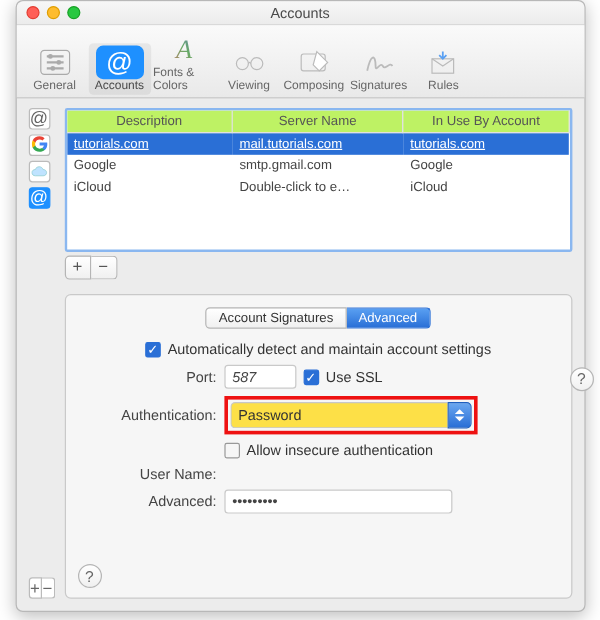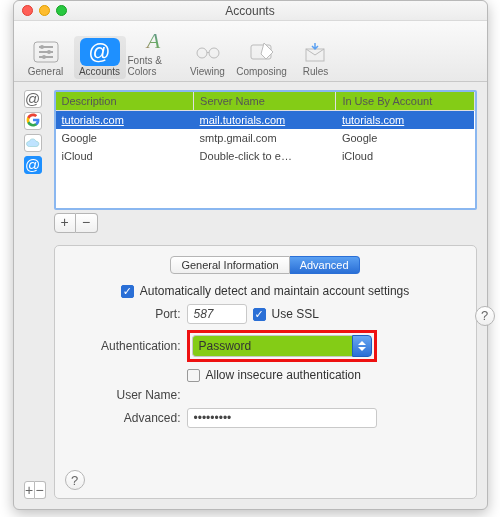--- a/index.html
+++ b/index.html
@@ -85,25 +85,25 @@
   .rightcol { flex:1; display:flex; flex-direction:column;}
   .listwrap {
     border: 2px solid #8ab7f0;
     background:#fff;
     border-radius:2px;
     height: 120px;
     overflow:hidden;
   }
   table.servers { width:100%; border-collapse:collapse; font-size:11px;}
   table.servers th {
-    text-align:left; font-weight:400; color:#555;
+    text-align:center; font-weight:400; color:#555;
     padding: 3px 6px;
     border-right:1px solid #e0e0e0;
     border-bottom:1px solid #e0e0e0;
-    background:#84cc16;
+    background:#bef264;
   }
   table.servers td { padding: 3px 6px; color:#444;}
   tr.selected td { background:#2a6fd6; color:#fff;text-decoration:underline;}
   td.dim { color:#b8b8b8;}
   .addremove { margin-top:3px; display:flex;}
   .sqbtn {
     width:22px;height:20px;border:1px solid #b5b5b5;background:linear-gradient(#ffffff,#f0f0f0);
     font-size:14px;line-height:16px;text-align:center;color:#555;
   }
   .sqbtn:first-child{border-top-left-radius:4px;border-bottom-left-radius:4px;}
@@ -131,21 +131,21 @@
   .chk.on{background:#2a6fd6;border-color:#2a6fd6;}
   .txt {
     border:1px solid #c9c9c9;background:#fff;height:20px;padding:2px 6px;border-radius:3px;font-size:12px;
     color:#444;
   }
   .txt.port{width:60px;font-style:italic;}
   .txt.full{width:190px;}
   .selectwrap{display:inline-flex;align-items:stretch;}
   .selectbox{
     border:1px solid #c7c7c7;height:22px;border-right:none;border-radius:4px 0 0 4px;
-    background:#84cc16;width:160px;padding:3px 6px;font-size:12px;
+    background:#fde047;width:181px;padding:3px 6px;font-size:12px;
   }
   .selectcap{
     width:20px;border:1px solid #1e5fbf;border-radius:0 4px 4px 0;
     background:linear-gradient(#6aa7f0,#2a6fd6);display:flex;flex-direction:column;align-items:center;justify-content:center;
   }
   .tri{width:0;height:0;border-left:4px solid transparent;border-right:4px solid transparent;}
   .tri.up{border-bottom:4px solid #fff;margin-bottom:1px;}
   .tri.dn{border-top:4px solid #fff;margin-top:1px;}
   .highlight{border:3px solid #e11; padding:2px; display:inline-block;}
   .footer{
@@ -211,20 +211,28 @@
       <span>Viewing</span>
     </div>
     <div class="tool">
       <div class="glyph">
         <svg width="26" height="22">
             <rect x="2" y="4" width="20" height="14" rx="2" fill="none" stroke="#bbb"></rect>
             <path d="M15 2 L24 11 L17 18 L12 13 Z" fill="#fff" stroke="#bbb"></path>
           </svg>
       </div>
       <span>Composing</span>
+    </div>
+    <div class="tool">
+      <div class="glyph">
+        <svg width="26" height="22">
+            <path d="M3 18 C 6 4, 10 4, 10 14 C 10 20, 14 10, 16 14 C 18 18, 22 10, 24 14" fill="none" stroke="#bbb" stroke-width="1.5"></path>
+          </svg>
+      </div>
+      <span>Signatures</span>
     </div>
     <div class="tool">
       <div class="glyph">
         <svg width="26" height="22">
             <rect x="3" y="8" width="18" height="12" fill="none" stroke="#bbb"></rect>
             <path d="M3 8 L12 14 L21 8" fill="none" stroke="#bbb"></path>
             <path d="M12 2 L12 8 M9 5 L12 8 L15 5" fill="none" stroke="#5aa0f2" stroke-width="1.5"></path>
           </svg>
       </div>
       <span>Rules</span>
@@ -285,21 +293,21 @@
       </div>
 
       <div class="addremove">
         <div class="sqbtn">+</div>
         <div class="sqbtn">−</div>
       </div>
 
       <div class="panel">
 
         <div class="seg">
-          <div class="segbtn">General Information</div>
+          <div class="segbtn">Account Signatures</div>
           <div class="segbtn active">Advanced</div>
         </div>
 
         <div class="formrow" style="justify-content:center;">
           <span class="chk on">✓</span>
           <span>Automatically detect and maintain account settings</span>
         </div>
 
         <div class="formrow">
           <div class="formlabel">Port:</div>

